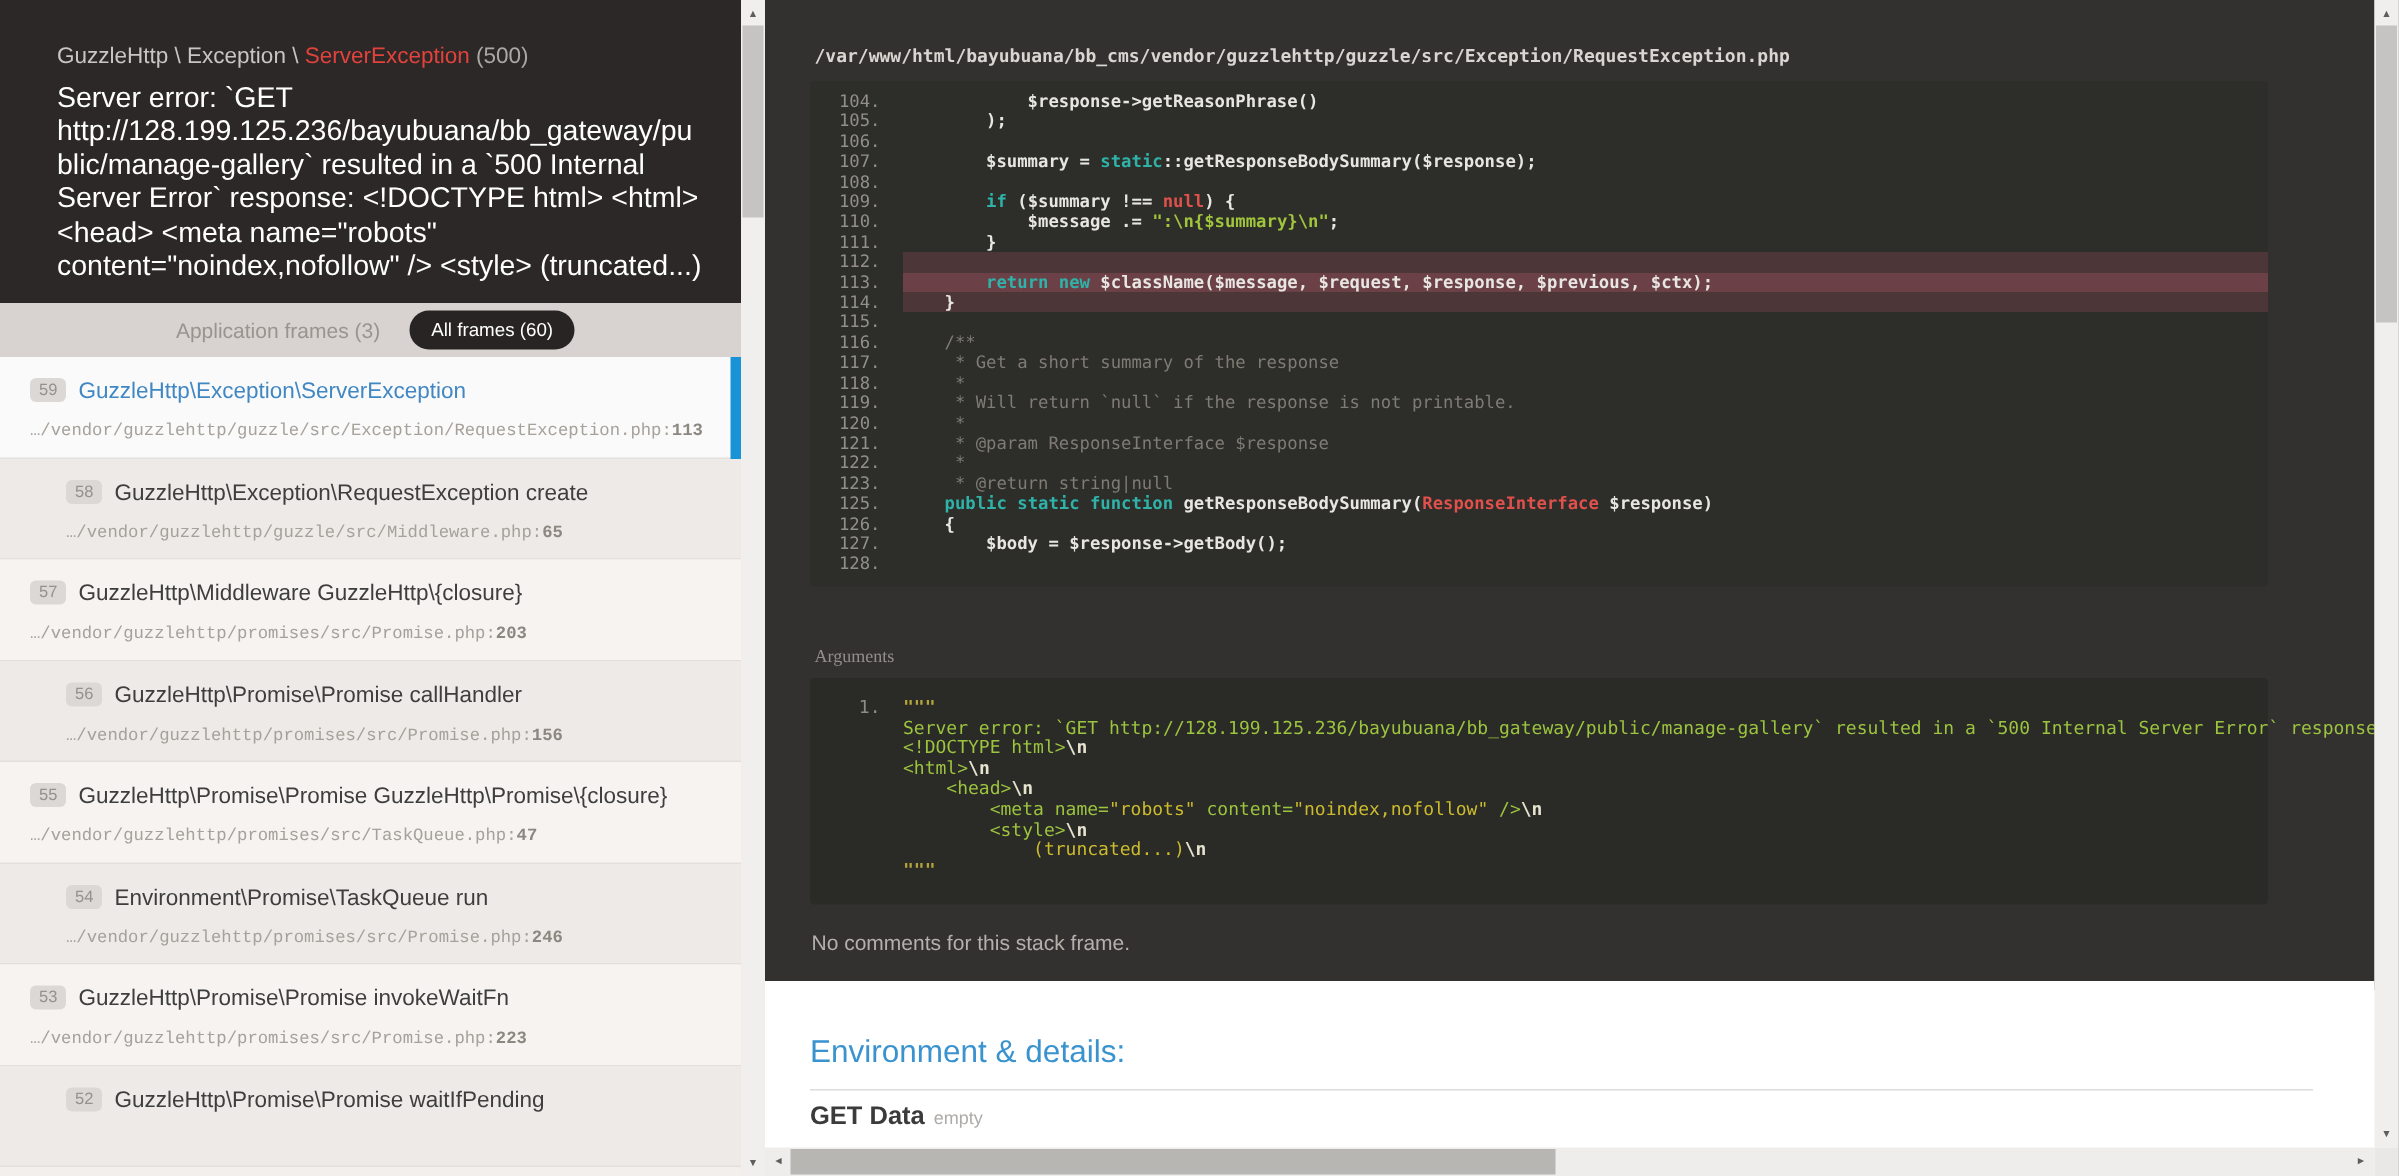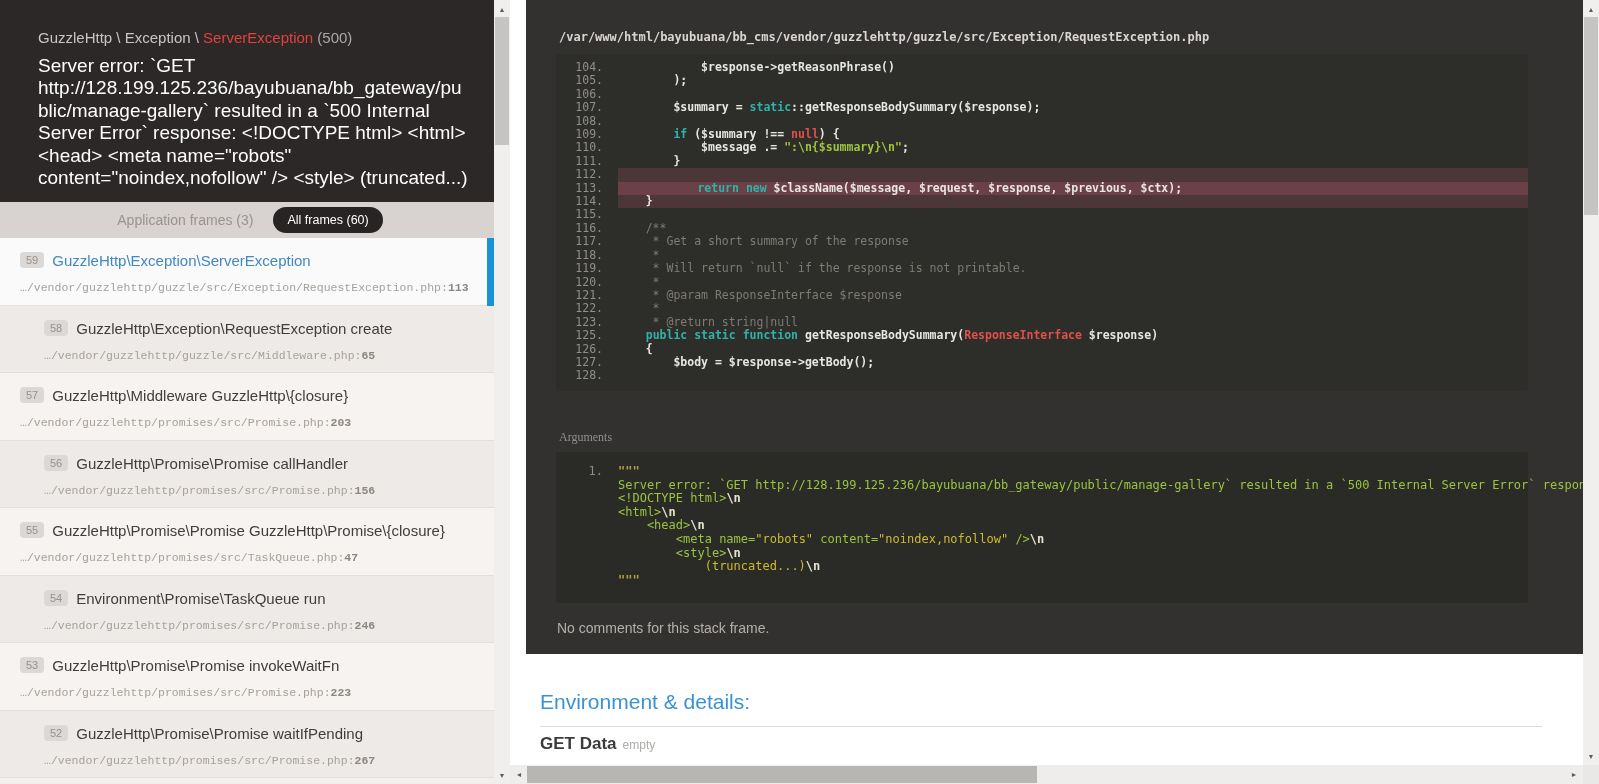--- a/index.html
+++ b/index.html
@@ -43,29 +43,29 @@
   .sb-btn.left{left:1px;top:1px;}
   .sb-btn.right{right:1px;top:1px;}
   .sb-thumb{position:absolute;background:#c6c4c2;}
   .sb-left .sb-thumb{left:1px;top:17px;width:14px;height:128px;}
   .sb-main .sb-thumb{left:1px;top:17px;width:14px;height:198px;}
   .sb-h .sb-thumb{left:17px;top:1px;width:510px;height:17px;background:#b8b6b3;}
   .sb-corner{position:absolute;left:1583px;top:765px;width:16px;height:19px;background:#e9e8e6;}
 
   
   .right-panel{position:absolute;left:510px;top:0;width:1073px;height:784px;}
-  .rp-dark{position:absolute;left:16px;top:0;width:100%;height:660px;background:#333130;}
+  .rp-dark{position:absolute;left:0;top:0;width:100%;height:660px;background:#333130;}
   .file-path{position:absolute;left:33px;top:30px;font-family:"DejaVu Sans Mono",monospace;font-weight:700;font-size:12px;color:#d9d5d1;}
 
   .code-block{position:absolute;left:30px;right:71px;top:54px;background:#2d2d2a;border-radius:3px;padding:7px 0 8px;}
   .code-line{display:flex;line-height:13.4px;font-family:"DejaVu Sans Mono",monospace;font-size:11.5px;}
   .ln{width:62px;flex:none;text-align:right;padding-right:15px;box-sizing:border-box;color:#928f8a;}
   .cd{flex:1;white-space:pre;font-weight:700;color:#e8e6e2;min-height:13.4px;}
   .cd.hl{background:#4d3637;}
-  .cd.hl2{background:#6b4147;padding-left:24px;}
+  .cd.hl2{background:#6b4147;}
   .tk-p{color:#e8e6e2;}
   .tk-k{color:var(--keyword);}
   .tk-lit{color:var(--literal);}
   .tk-s{color:var(--string);}
   .tk-c{color:var(--comment);font-weight:400;}
 
   .args-label{position:absolute;left:33px;top:430px;font-family:Liberation Serif, serif;font-size:12px;color:#928f8b;}
   .args-block{position:absolute;left:30px;right:71px;top:452px;background:#2a2a27;border-radius:3px;padding:13px 0 16px;display:flex;}
   .args-index{width:62px;flex:none;text-align:right;padding-right:15px;box-sizing:border-box;
     font-family:"DejaVu Sans Mono",monospace;font-size:12px;color:#8f8c88;line-height:13.6px;}
@@ -104,21 +104,21 @@
     </div>
 
     <div class="frames-list" id="frames-list">
         <div class="frame active"><span class="f-num">59</span><span class="f-title">GuzzleHttp\Exception\ServerException</span><div class="f-path">…/vendor/guzzlehttp/guzzle/src/Exception/RequestException.php:<b>113</b></div><div class="active-bar"></div></div>
         <div class="frame alt"><span class="f-num">58</span><span class="f-title">GuzzleHttp\Exception\RequestException create</span><div class="f-path">…/vendor/guzzlehttp/guzzle/src/Middleware.php:<b>65</b></div></div>
         <div class="frame"><span class="f-num">57</span><span class="f-title">GuzzleHttp\Middleware GuzzleHttp\{closure}</span><div class="f-path">…/vendor/guzzlehttp/promises/src/Promise.php:<b>203</b></div></div>
         <div class="frame alt"><span class="f-num">56</span><span class="f-title">GuzzleHttp\Promise\Promise callHandler</span><div class="f-path">…/vendor/guzzlehttp/promises/src/Promise.php:<b>156</b></div></div>
         <div class="frame"><span class="f-num">55</span><span class="f-title">GuzzleHttp\Promise\Promise GuzzleHttp\Promise\{closure}</span><div class="f-path">…/vendor/guzzlehttp/promises/src/TaskQueue.php:<b>47</b></div></div>
         <div class="frame alt"><span class="f-num">54</span><span class="f-title">Environment\Promise\TaskQueue run</span><div class="f-path">…/vendor/guzzlehttp/promises/src/Promise.php:<b>246</b></div></div>
         <div class="frame"><span class="f-num">53</span><span class="f-title">GuzzleHttp\Promise\Promise invokeWaitFn</span><div class="f-path">…/vendor/guzzlehttp/promises/src/Promise.php:<b>223</b></div></div>
-        <div class="frame alt"><span class="f-num">52</span><span class="f-title">GuzzleHttp\Promise\Promise waitIfPending</span><div class="f-path">…/vendor/guzzlehttp/promises/src/Promise.php:<b>267</b></div></div>
+        <div class="frame alt"><span class="f-num">52</span><span class="f-title">GuzzleHttp\Promise\Promise waitIfPending</span></div>
       </div>
   </aside>
 
   <div class="sb sb-left">
     <div class="sb-btn top">▲</div>
     <div class="sb-thumb"></div>
     <div class="sb-btn bottom">▼</div>
   </div>
 
   <section class="right-panel">

